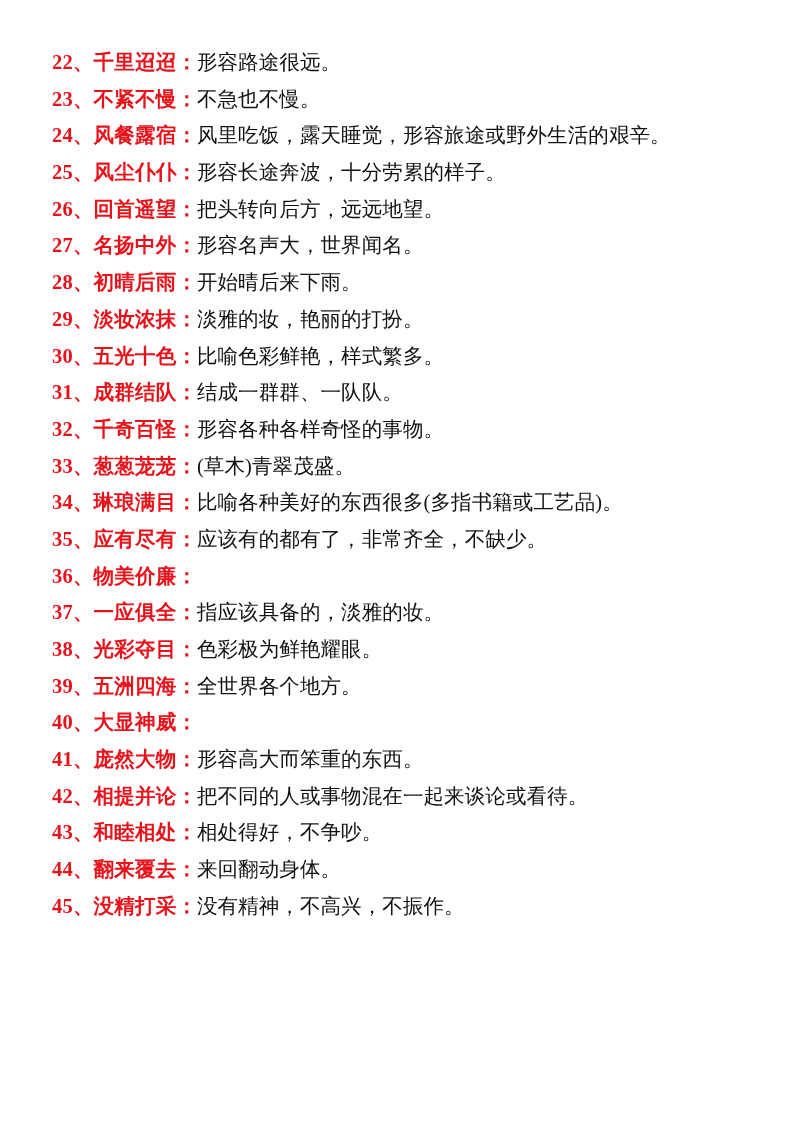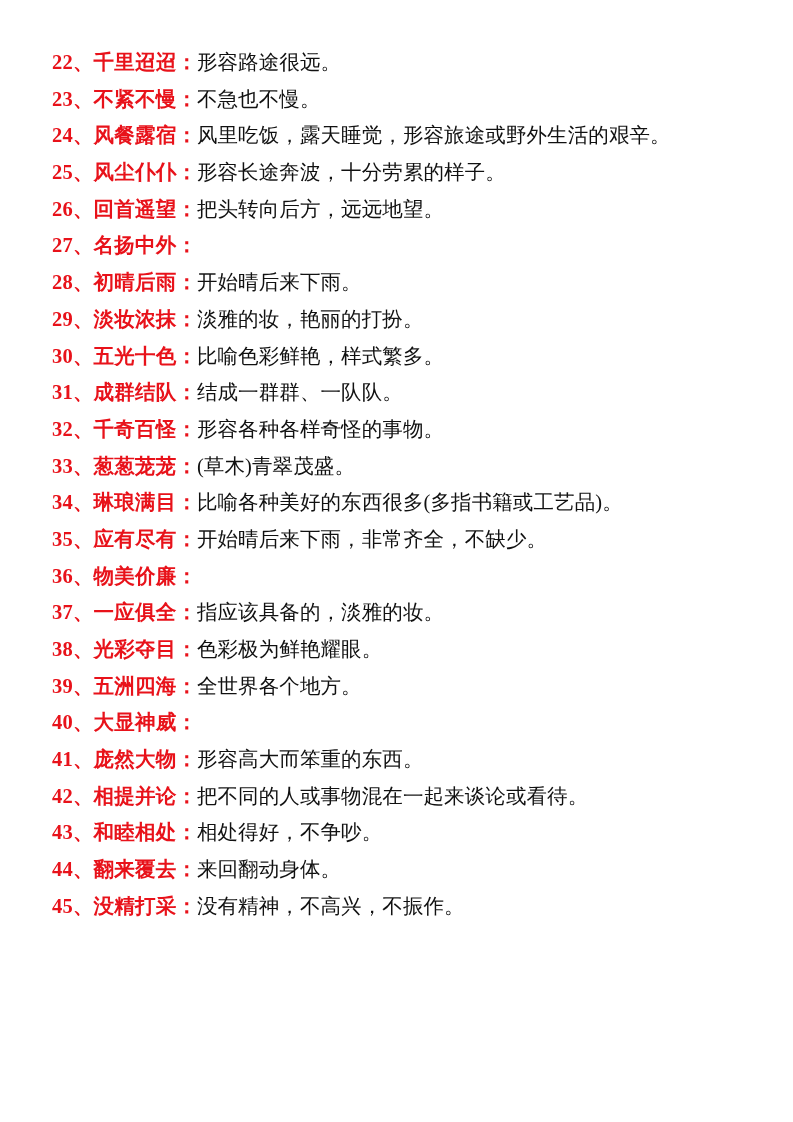--- a/index.html
+++ b/index.html
@@ -89,20 +89,21 @@
       <span class="entry-idiom">26、</span>
       <span class="entry-idiom">回首遥望</span>
       <span class="entry-colon">：</span>
       <span class="entry-def">把头转向后方，远远地望。</span>
     </div>
 
     <div class="entry">
       <span class="entry-idiom">27、</span>
       <span class="entry-idiom">名扬中外</span>
       <span class="entry-colon">：</span>
+      <span class="entry-def">形容名声大，世界闻名。</span>
     </div>
 
     <div class="entry">
       <span class="entry-idiom">28、</span>
       <span class="entry-idiom">初晴后雨</span>
       <span class="entry-colon">：</span>
       <span class="entry-def">开始晴后来下雨。</span>
     </div>
 
     <div class="entry">
@@ -144,21 +145,21 @@
       <span class="entry-idiom">34、</span>
       <span class="entry-idiom">琳琅满目</span>
       <span class="entry-colon">：</span>
       <span class="entry-def">比喻各种美好的东西很多(多指书籍或工艺品)。</span>
     </div>
 
     <div class="entry">
       <span class="entry-idiom">35、</span>
       <span class="entry-idiom">应有尽有</span>
       <span class="entry-colon">：</span>
-      <span class="entry-def">开始晴后来下雨，非常齐全，不缺少。</span>
+      <span class="entry-def">应该有的都有了，非常齐全，不缺少。</span>
     </div>
 
     <div class="entry">
       <span class="entry-idiom">36、</span>
       <span class="entry-idiom">物美价廉</span>
       <span class="entry-colon">：</span>
     </div>
 
     <div class="entry">
       <span class="entry-idiom">37、</span>

